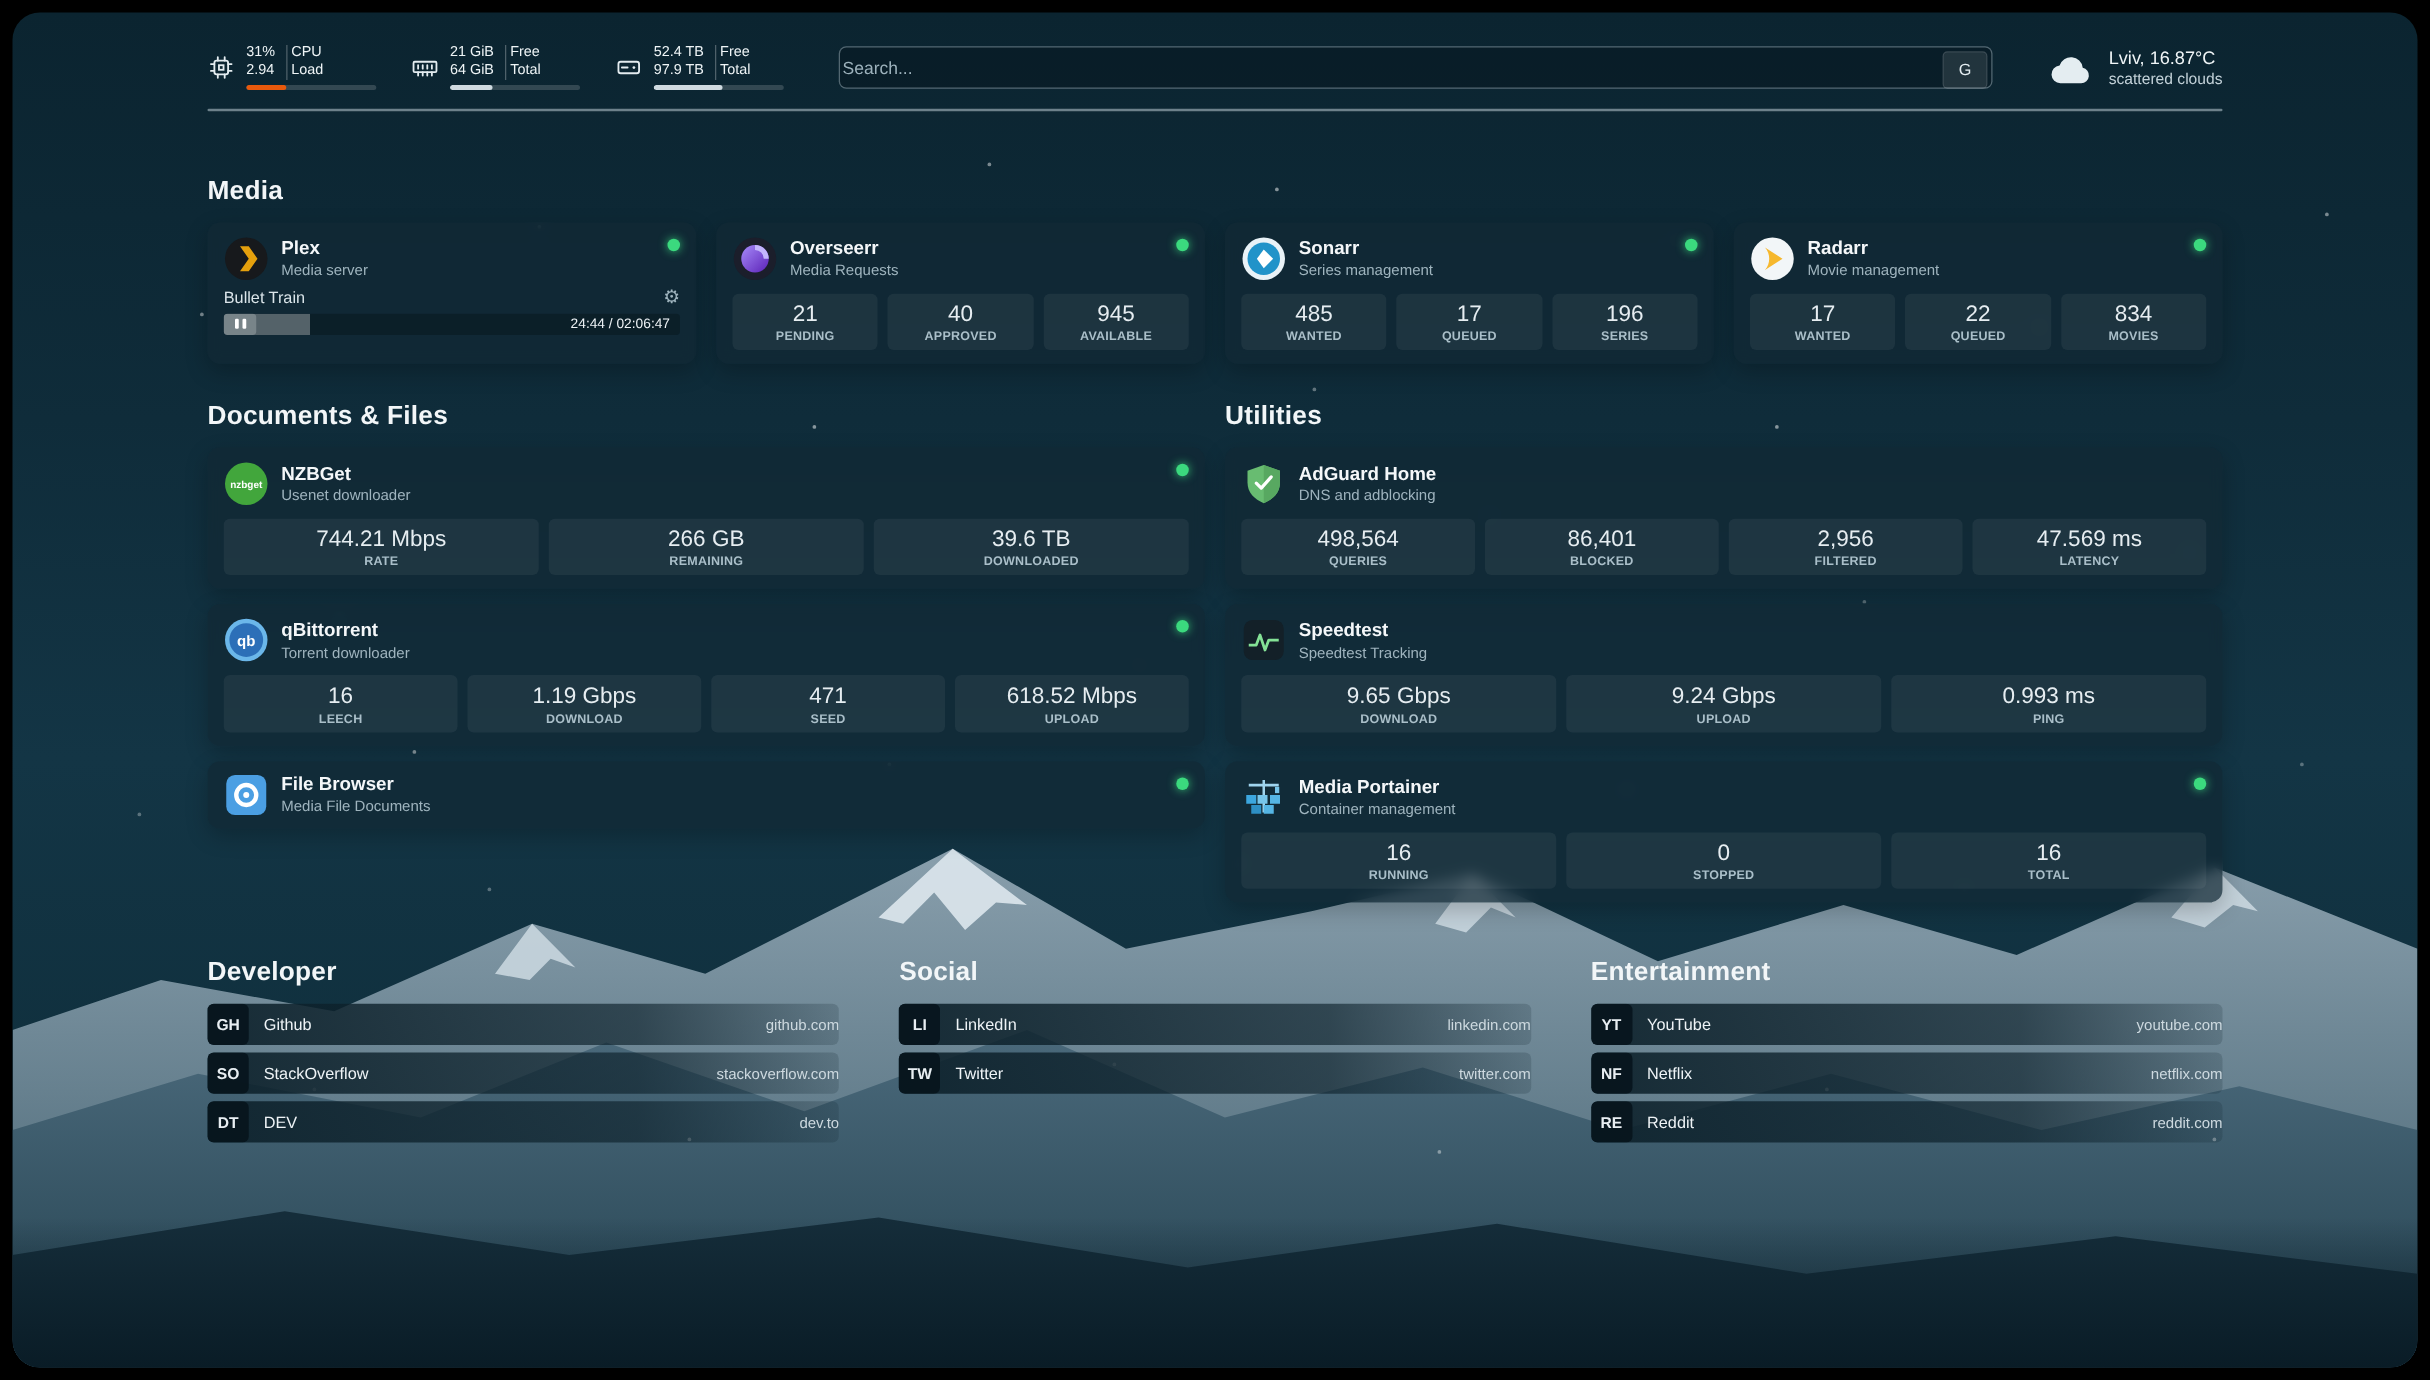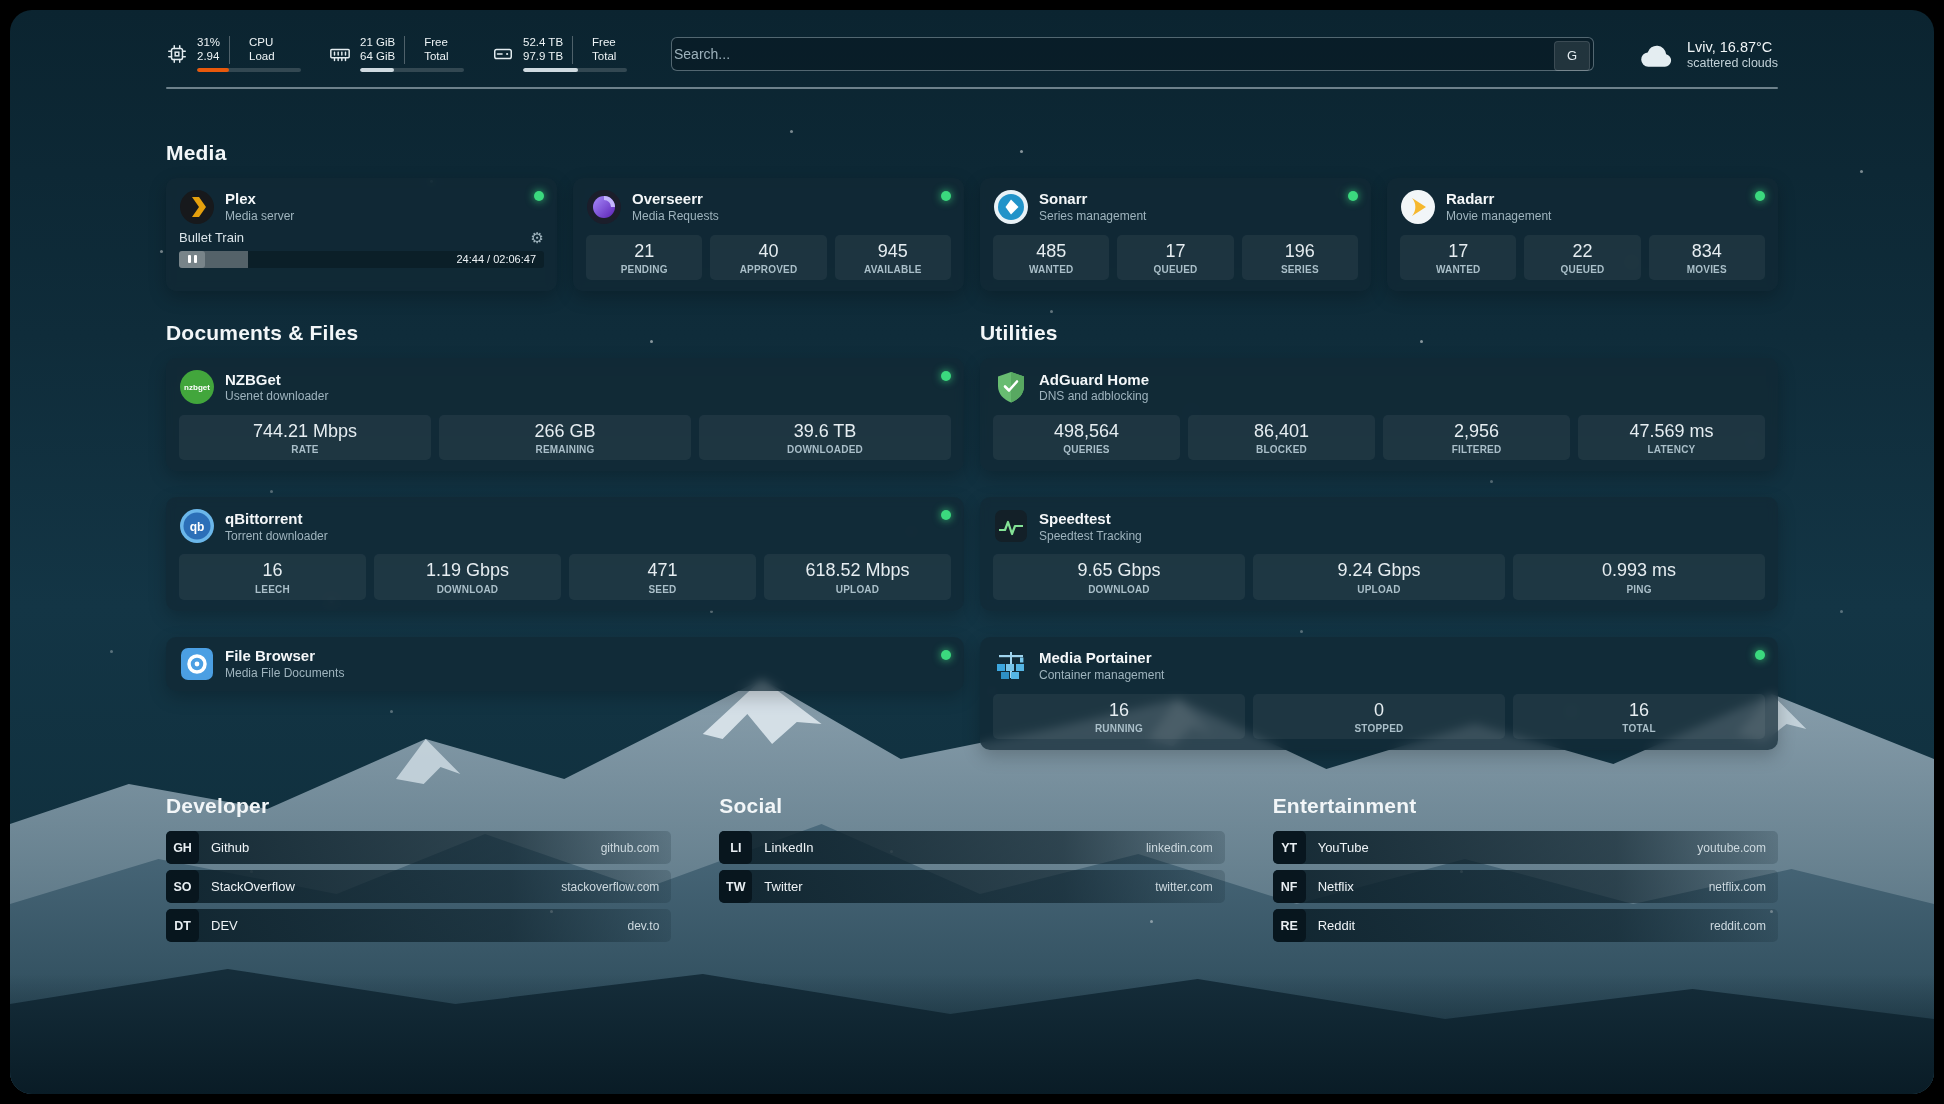--- a/index.html
+++ b/index.html
@@ -34,21 +34,21 @@
 
   
   .topbar { display: flex; align-items: center; padding-top: 26px; }
   .monitors { display: flex; gap: 28px; align-items: flex-end; }
   .monitor { display: flex; gap: 9px; align-items: center; }
   .mon-icon { width: 22px; height: 22px; color: #e3ecf0; flex: 0 0 22px; }
   .mon-icon svg { width: 100%; height: 100%; }
   .mon-body { width: 104px; }
   .mon-rows { display: flex; }
   .mon-col { display: flex; flex-direction: column; line-height: 1.2; font-size: 11.5px; color: #eef4f6; }
-  .mon-col.labels { margin-left: 9px; padding-left: 19px; border-left: 1px solid rgba(255,255,255,.28); }
+  .mon-col.labels { margin-left: 9px; padding-left: 3px; border-left: 1px solid rgba(255,255,255,.28); }
   .mon-bar { margin-top: 4px; height: 4px; border-radius: 2px; background: rgba(255,255,255,.16); overflow: hidden; }
   .mon-bar i { display: block; height: 100%; border-radius: 2px; background: #cfdae0; }
   .mon-bar i.orange { background: #e8590c; }
 
   .search-wrap { flex: 1; margin: 0 44px; position: relative; }
   .search-input { width: 100%; height: 34px; background: rgba(8,24,32,.55);
     border: 1px solid rgba(173,193,203,.45); border-radius: 6px; color: #e8f0f3;
     padding: 0 52px 0 2px; font-size: 14px; font-family: inherit; outline: none; }
   .search-input::placeholder { color: #9db2bc; }
   .search-btn { position: absolute; right: 4px; top: 4px; width: 36px; height: 30px;
@@ -95,28 +95,28 @@
   .player { position: relative; margin-top: 6px; height: 17px; }
   .ptrack { position: absolute; inset: 0; background: rgba(9,25,33,.6); border-radius: 3px; overflow: hidden; }
   .pfill { height: 100%; background: rgba(255,255,255,.3); }
   .pause-btn { position: absolute; left: 0; top: 0; height: 17px; width: 26px;
     background: rgba(255,255,255,.22); border-radius: 3px; display: flex; align-items: center;
     justify-content: center; gap: 3px; z-index: 2; cursor: pointer; }
   .pause-btn i { width: 3px; height: 8px; background: #fff; border-radius: 1px; display: block; }
   .ptime { position: absolute; right: 8px; top: 2.5px; font-size: 11px; color: #eef3f6; z-index: 2; }
 
   .two-col { margin-top: 30px; display: grid; grid-template-columns: 1fr 1fr; column-gap: 16px; align-items: start; }
-  .col-stack { margin-top: 13px; display: flex; flex-direction: column; gap: 26px; }
+  .col-stack { margin-top: 13px; display: flex; flex-direction: column; gap: 12px; }
 
   
   .bottom { margin-top: 44px; display: grid; grid-template-columns: repeat(3, 1fr); column-gap: 48px; }
   .links { margin-top: 13px; display: flex; flex-direction: column; gap: 6px; }
   .link-row { display: flex; align-items: center; height: 33px; border-radius: 5px;
     background: linear-gradient(90deg, rgba(13,33,43,.9) 0%, rgba(13,33,43,.65) 68%, rgba(13,33,43,.18) 100%);
-    padding-right: 12px; overflow: hidden; cursor: pointer; }
+    overflow: hidden; cursor: pointer; }
   .link-abbr { width: 33px; height: 33px; flex: 0 0 33px; background: rgba(7,21,29,.95); border-radius: 5px;
     display: flex; align-items: center; justify-content: center; font-size: 12.5px; font-weight: 700; color: #e8eef2; }
   .link-name { margin-left: 12px; font-size: 13px; color: #eef3f6; flex: 1; }
   .link-url { font-size: 12px; color: #cdd9df; }
 </style>
 </head>
 <body>
 
 <div class="screen">
 

